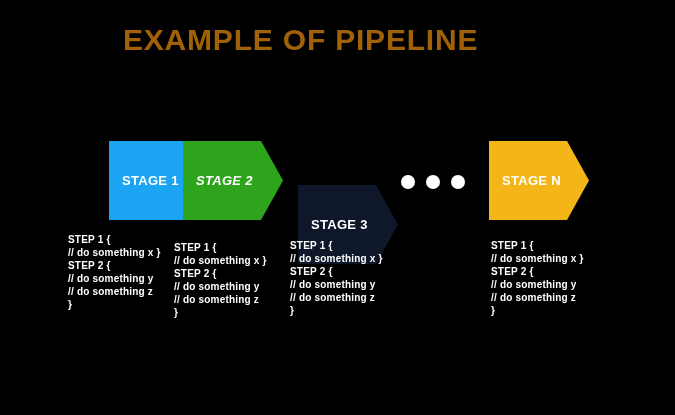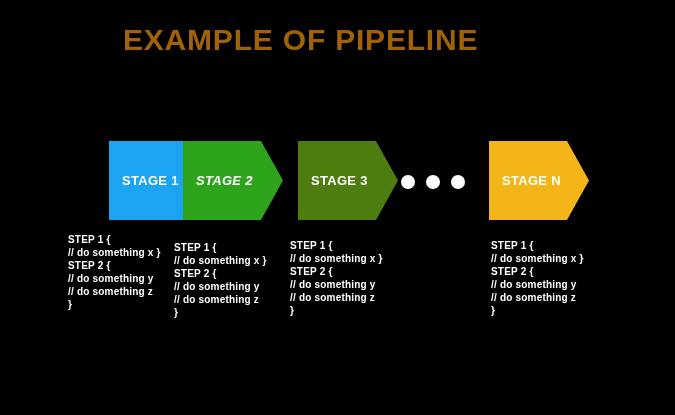--- a/index.html
+++ b/index.html
@@ -77,21 +77,21 @@
   <h1 class="title">EXAMPLE OF PIPELINE</h1>
 
   <div class="arrow arrow-0" style="background: rgb(26, 164, 242);">
     <span class="stage-label">STAGE 1</span>
   </div>
 
   <div class="arrow arrow-1" style="background: rgb(46, 164, 29); font-style: italic;">
     <span class="stage-label">STAGE 2</span>
   </div>
 
-  <div class="arrow arrow-2" style="background: #4d7c0f;">
+  <div class="arrow arrow-2" style="background: #0f172a; margin-top: 44px;">
     <span class="stage-label">STAGE 3</span>
   </div>
 
   <div class="dots">
     <span class="dot" style="background: rgb(255, 255, 255);"></span>
     <span class="dot" style="background: rgb(255, 255, 255);"></span>
     <span class="dot" style="background: rgb(255, 255, 255);"></span>
   </div>
 
   <div class="arrow arrow-3" style="background: rgb(243, 181, 23);">

